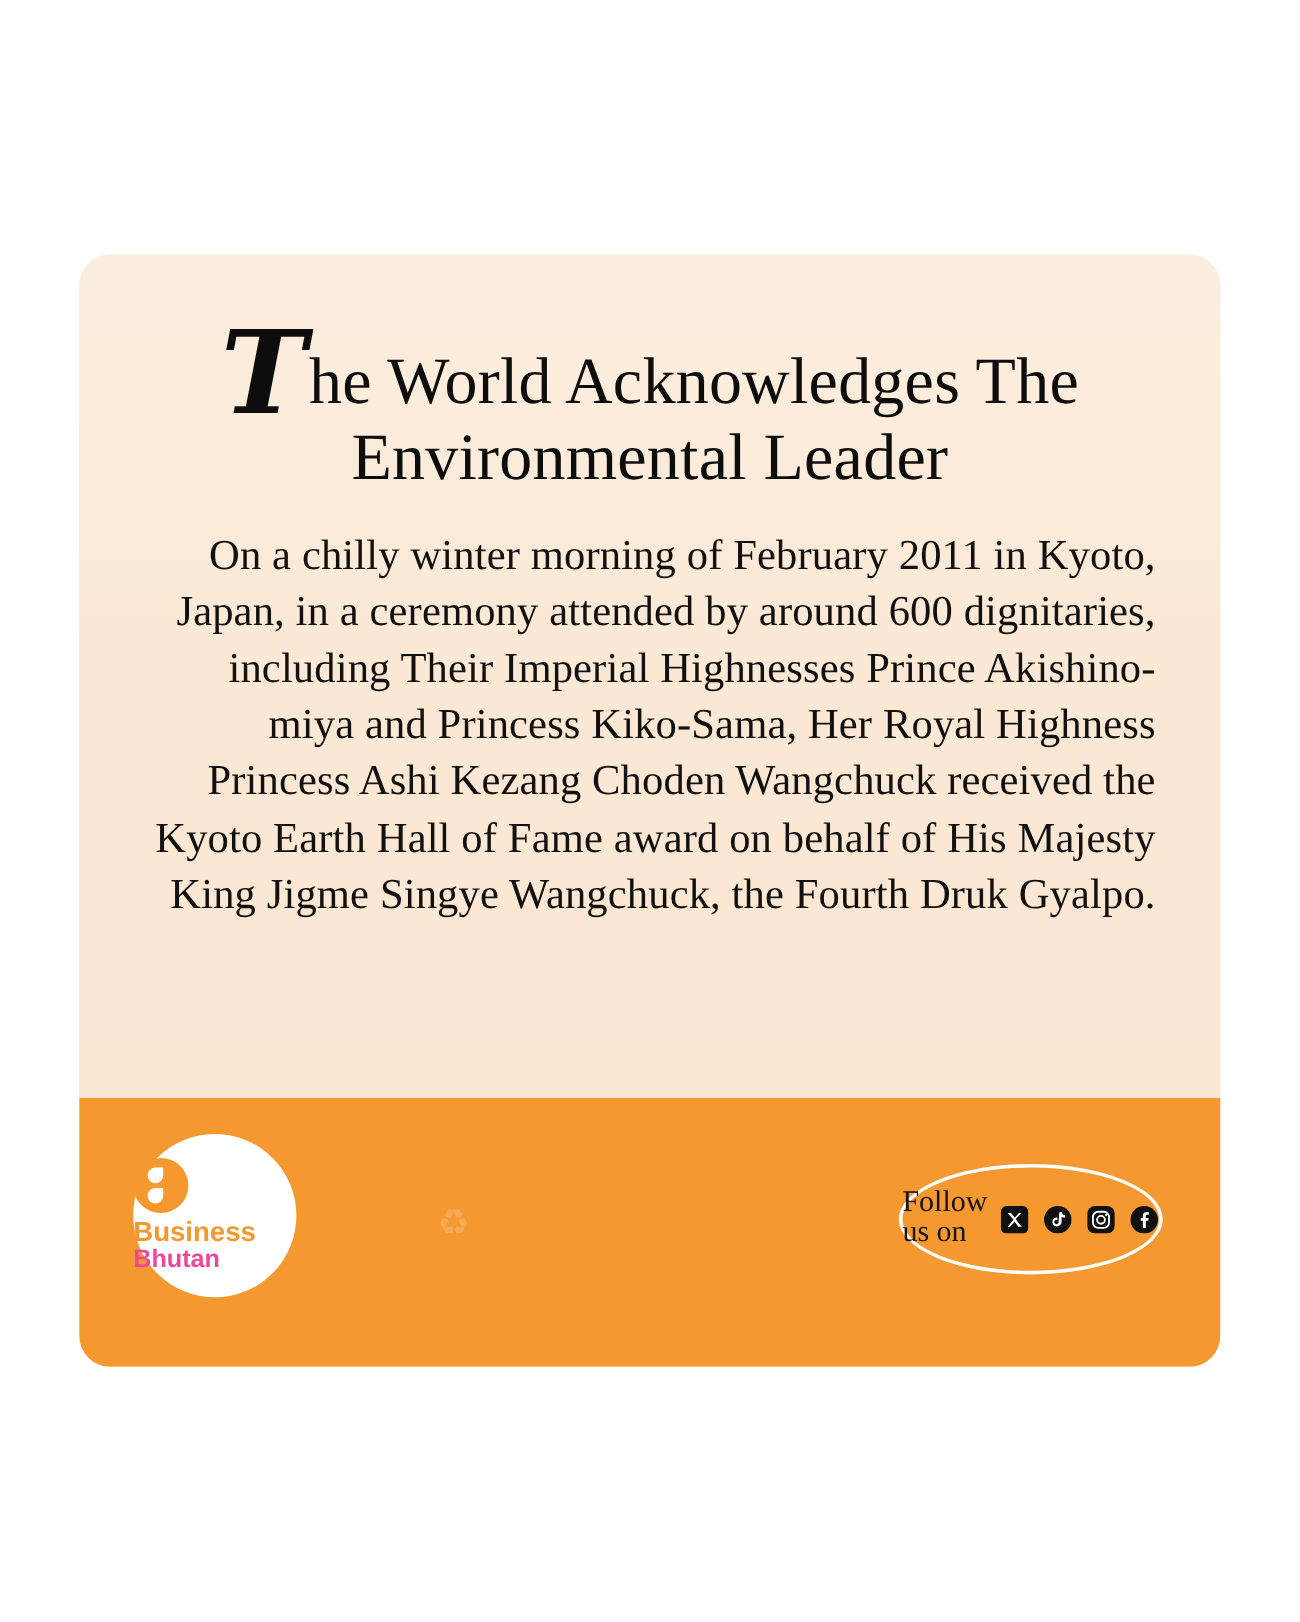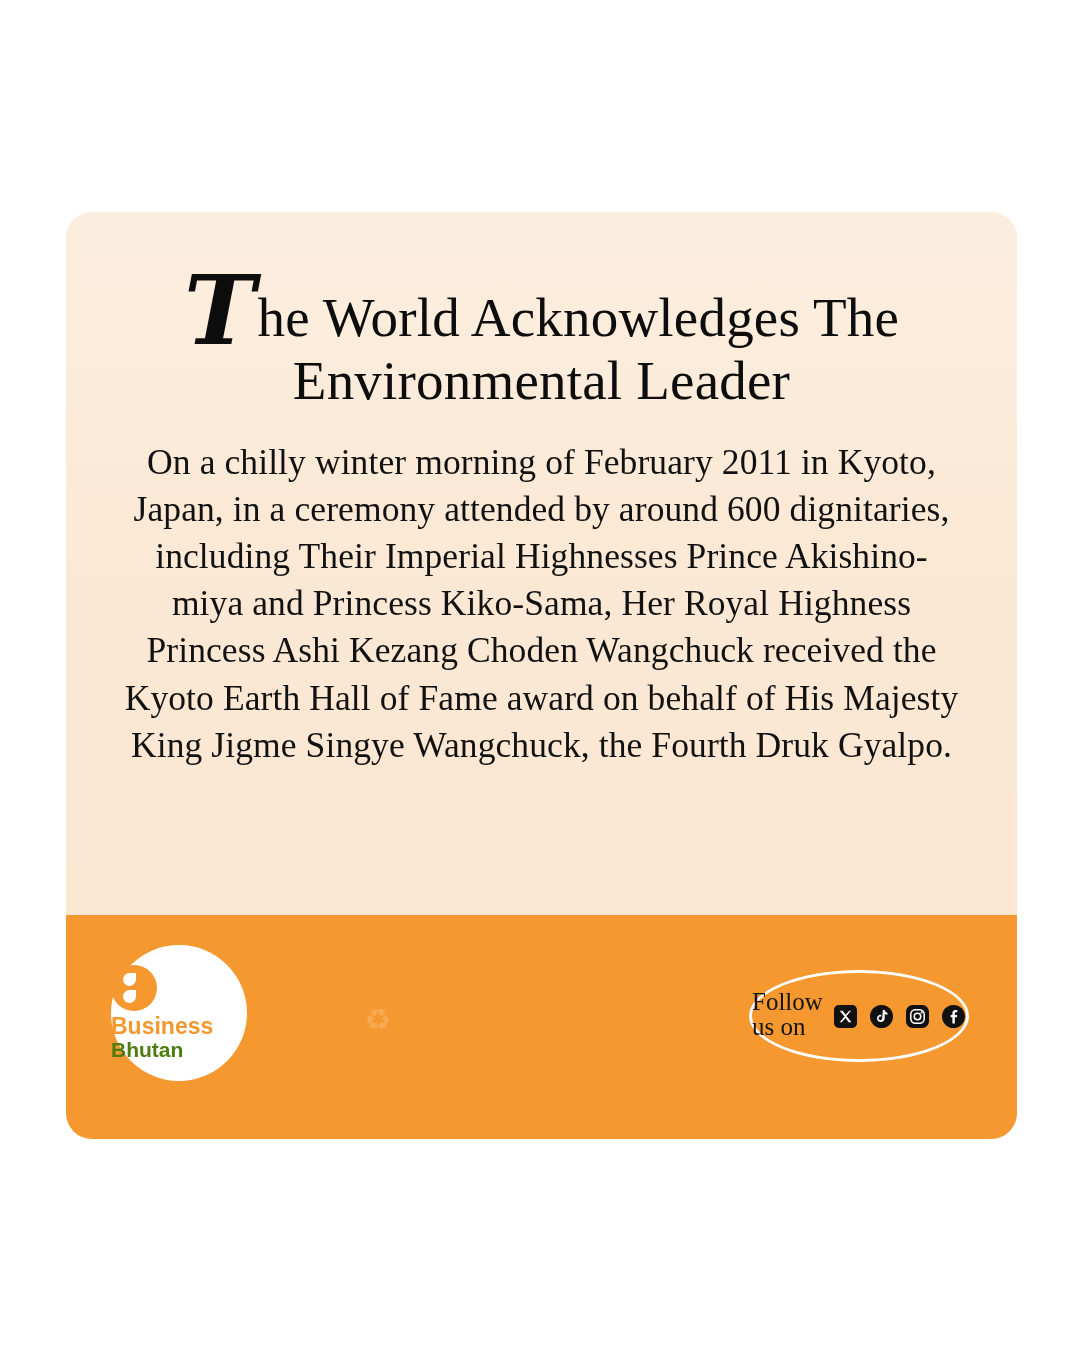--- a/index.html
+++ b/index.html
@@ -50,21 +50,21 @@
     font-style: italic;
     font-weight: 700;
     font-size: 96px;
     line-height: 0.6;
     vertical-align: -8px;
     padding-right: 2px;
   }
 
   .body-text {
     margin: 26px 8px 0 8px;
-    text-align: center;
+    text-align: right;
     font-family: "Liberation Serif", serif;
     font-size: 35.5px;
     line-height: 1.33;
     color: #111111;
     letter-spacing: 0.1px;
   }
 
   .card-footer {
     height: 224px;
     background: #f5982f;
@@ -118,21 +118,21 @@
     font-family: "Liberation Sans", sans-serif;
     font-weight: 700;
     font-size: 23px;
     color: #f5982f;
     line-height: 1.05;
   }
   .logo-text-2 {
     font-family: "Liberation Sans", sans-serif;
     font-weight: 700;
     font-size: 21px;
-    color: #4d7c0f;
+    color: #ec4899;
     line-height: 1.05;
   }
 
   
   .emblem {
     position: absolute;
     left: 288px;
     top: 88px;
     width: 48px;
     height: 48px;

